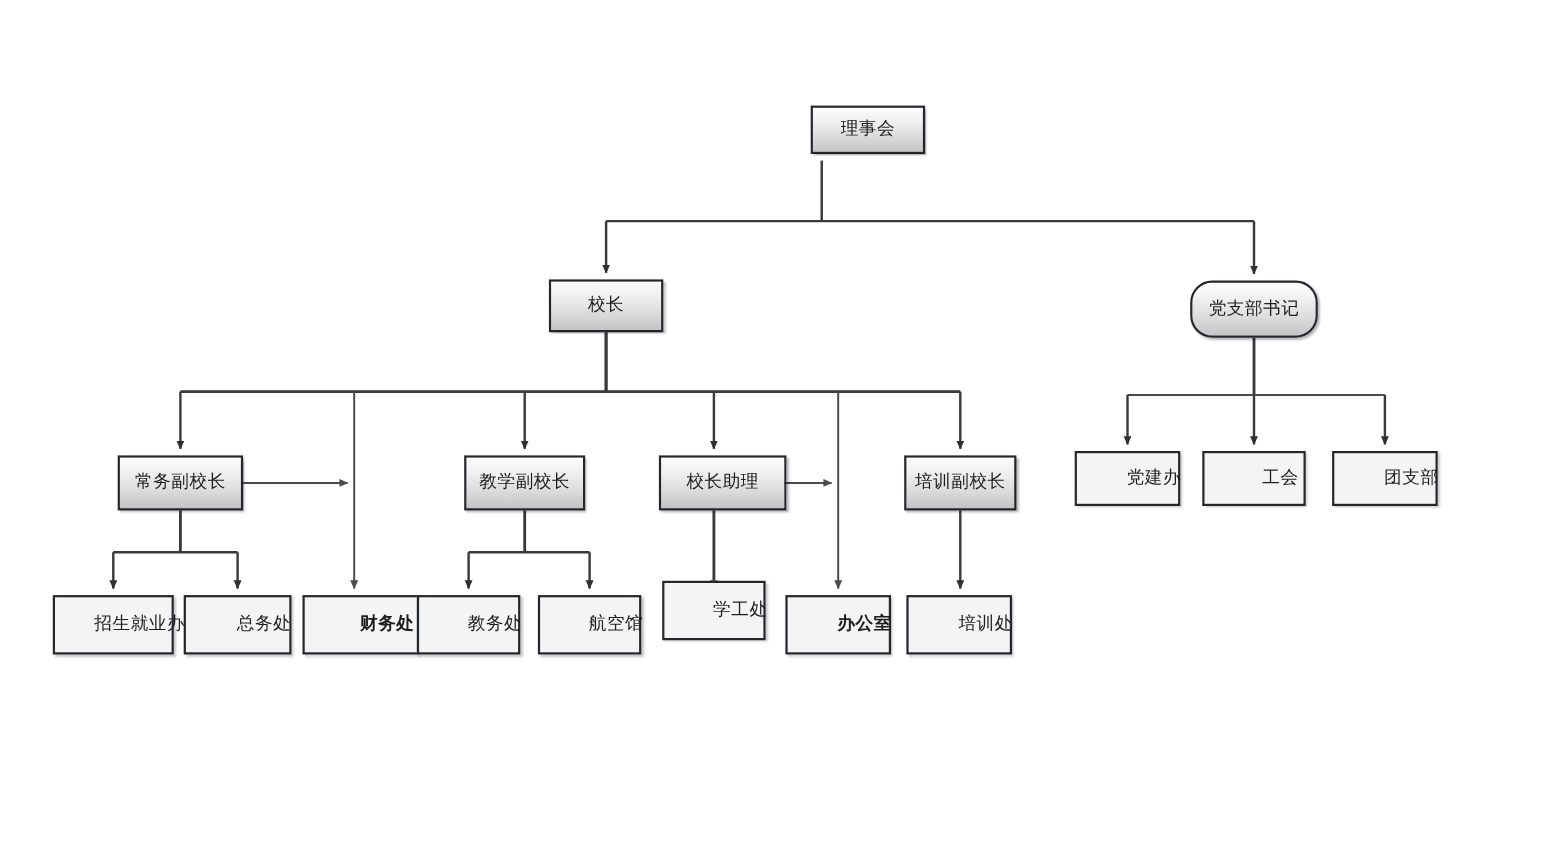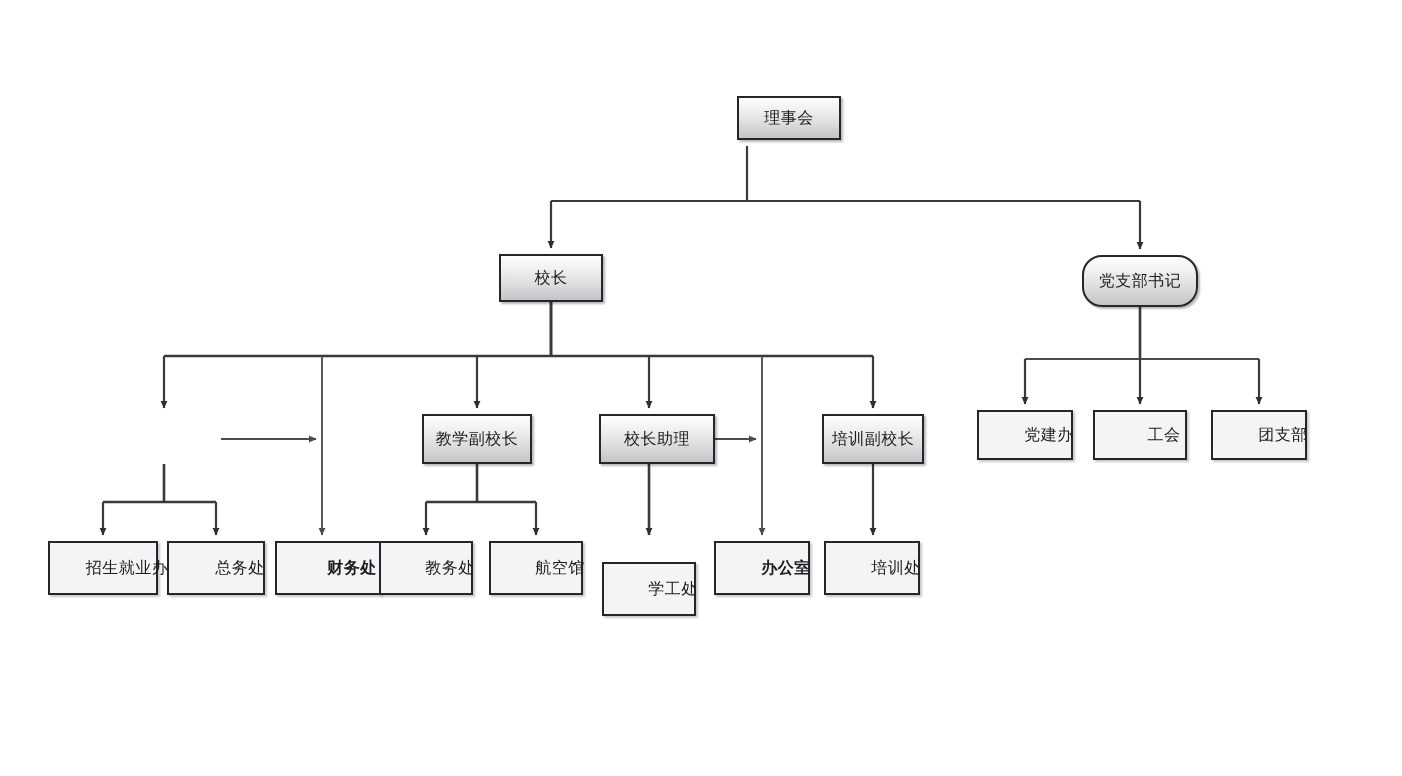--- a/index.html
+++ b/index.html
@@ -126,20 +126,23 @@
   </div>
 
   <div class="node mgr" style="left:499px; top:254px; width:104px; height:48px;">
     <span class="node-label">校长</span>
   </div>
 
   <div class="node mgr" style="left:1082px; top:255px; width:116px; height:52px;border-radius:20px;">
     <span class="node-label">党支部书记</span>
   </div>
 
+  <div class="node mgr" style="left:107px; top:414px; width:114px; height:50px;">
+    <span class="node-label">常务副校长</span>
+  </div>
 
   <div class="node mgr" style="left:422px; top:414px; width:110px; height:50px;">
     <span class="node-label">教学副校长</span>
   </div>
 
   <div class="node mgr" style="left:599px; top:414px; width:116px; height:50px;">
     <span class="node-label">校长助理</span>
   </div>
 
   <div class="node mgr" style="left:822px; top:414px; width:102px; height:50px;">
@@ -171,21 +174,21 @@
   </div>
 
   <div class="node dept" style="left:379px; top:541px; width:94px; height:54px;">
     <span class="node-label">教务处</span>
   </div>
 
   <div class="node dept" style="left:489px; top:541px; width:94px; height:54px;">
     <span class="node-label">航空馆</span>
   </div>
 
-  <div class="node dept" style="left:602px; top:562px; width:94px; height:54px;">
+  <div class="node dept" style="left:602px; top:528px; width:94px; height:54px;">
     <span class="node-label">学工处</span>
   </div>
 
   <div class="node dept bold-label" style="left:714px; top:541px; width:96px; height:54px;">
     <span class="node-label">办公室</span>
   </div>
 
   <div class="node dept" style="left:824px; top:541px; width:96px; height:54px;">
     <span class="node-label">培训处</span>
   </div>

